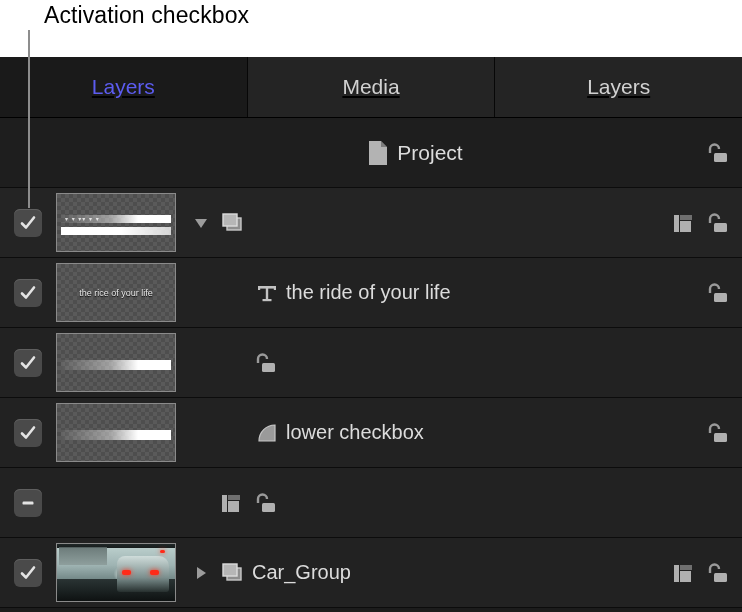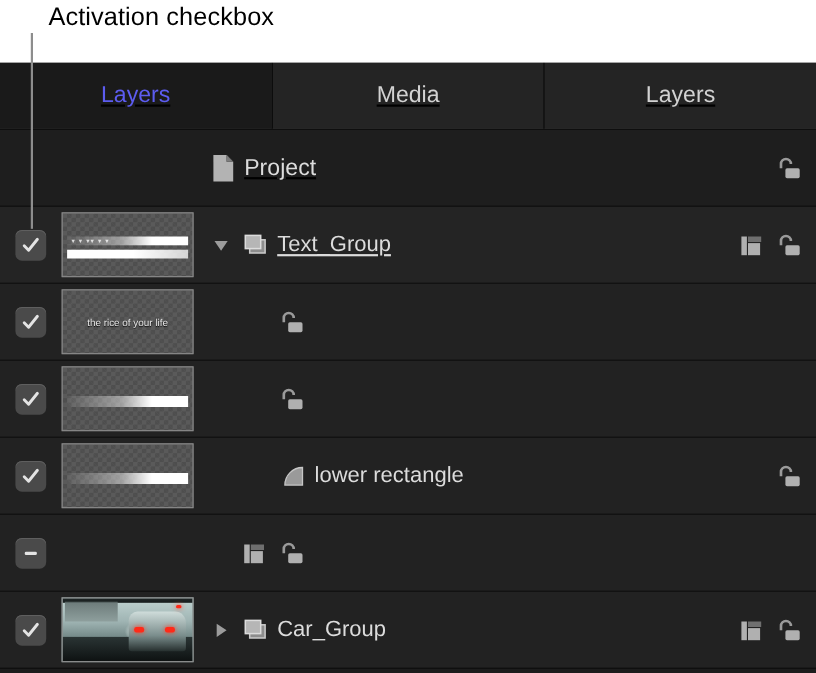--- a/index.html
+++ b/index.html
@@ -195,21 +195,21 @@
   
   .right-cell{
     width:92px;min-width:92px;
     display:flex;align-items:center;justify-content:flex-end;
     padding-right:12px;
     gap:8px;
   }
   .right-cell svg{display:block;}
 
   
-  .row.project .mid{justify-content:flex-start;text-decoration:underline;}
+  .row.project .mid{justify-content:center;}
   .row.project .lname{font-size:21px;}
 </style>
 </head>
 <body>
 
 <div id="callout">
   <div id="callout-label">Activation checkbox</div>
 </div>
 <div id="callout-line"></div>
 
@@ -270,21 +270,20 @@
         <svg width="18" height="18" viewBox="0 0 18 18">
           <path d="M3 5 L15 5 L9 14 z" fill="#9c9c9c"></path>
         </svg>
       </span>
       <span class="licon">
         <svg width="26" height="26" viewBox="0 0 26 26">
           <rect x="7" y="8" width="14" height="12" fill="#8d8d8d" stroke="#c9c9c9" stroke-width="1.4"></rect>
           <rect x="3" y="4" width="14" height="12" fill="#b6b6b6" stroke="#dcdcdc" stroke-width="1.4"></rect>
         </svg>
       </span>
-      <span class="lname editing">Text_Group</span>
     </div>
     <div class="right-cell">
       <span>
         <svg width="24" height="24" viewBox="0 0 24 24">
           <rect x="2" y="4" width="5" height="17" fill="#b0b0b0"></rect>
           <rect x="8" y="4" width="12" height="5" fill="#6f6f6f"></rect>
           <rect x="8" y="10" width="11" height="11" fill="#b0b0b0"></rect>
         </svg>
       </span>
       <span>
@@ -301,20 +300,34 @@
       <span class="checkbox">
         <svg width="18" height="18" viewBox="0 0 18 18">
           <path d="M3 9.5 L7 13.5 L15 3.5" fill="none" stroke="#e4e4e4" stroke-width="2.6" stroke-linecap="round" stroke-linejoin="round"></path>
         </svg>
       </span>
     </div>
     <div class="thumb-cell">
       <span class="thumb">
         <span class="ttext">the rice of your life</span>
       </span>
+    </div>
+    <div class="mid">
+      <span class="tri"></span>
+      <span class="indent" style="width:34px"></span>
+      <span class="licon">
+        <svg width="24" height="24" viewBox="0 0 24 24">
+          <rect x="3" y="5" width="18" height="2.6" fill="#c2c2c2"></rect>
+          <rect x="3" y="5" width="2.2" height="4" fill="#c2c2c2"></rect>
+          <rect x="18.8" y="5" width="2.2" height="4" fill="#c2c2c2"></rect>
+          <rect x="10.8" y="5" width="2.4" height="14" fill="#c2c2c2"></rect>
+          <rect x="7.5" y="18" width="9" height="2.2" fill="#c2c2c2"></rect>
+        </svg>
+      </span>
+      <span class="lname">the ride of your life</span>
     </div>
     <div class="right-cell">
       <span>
         <svg width="26" height="26" viewBox="0 0 26 26">
           <path d="M6 13 v-4 a4.5 4.5 0 0 1 9 0" fill="none" stroke="#9a9a9a" stroke-width="2.4"></path>
           <rect x="10" y="13" width="13" height="9" rx="1.5" fill="#b0b0b0"></rect>
         </svg>
       </span>
     </div>
   </div>
@@ -356,21 +369,21 @@
       </span>
     </div>
     <div class="mid">
       <span class="tri"></span>
       <span class="indent" style="width:34px"></span>
       <span class="licon">
         <svg width="24" height="24" viewBox="0 0 24 24">
           <path d="M20 4 L20 20 L4 20 A16 16 0 0 1 20 4 z" fill="#9a9a9a" stroke="#c6c6c6" stroke-width="1.2"></path>
         </svg>
       </span>
-      <span class="lname">lower rectangle</span>
+      <span class="lname">lower checkbox</span>
     </div>
     <div class="right-cell">
       <span>
         <svg width="26" height="26" viewBox="0 0 26 26">
           <path d="M6 13 v-4 a4.5 4.5 0 0 1 9 0" fill="none" stroke="#9a9a9a" stroke-width="2.4"></path>
           <rect x="10" y="13" width="13" height="9" rx="1.5" fill="#b0b0b0"></rect>
         </svg>
       </span>
     </div>
   </div>

